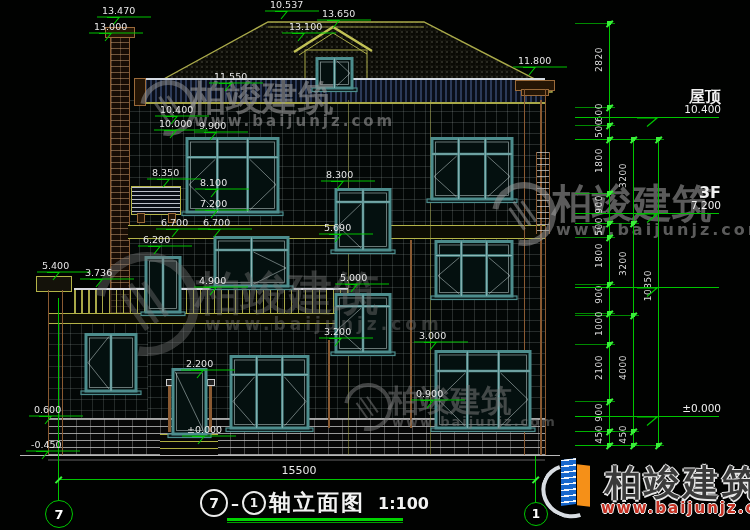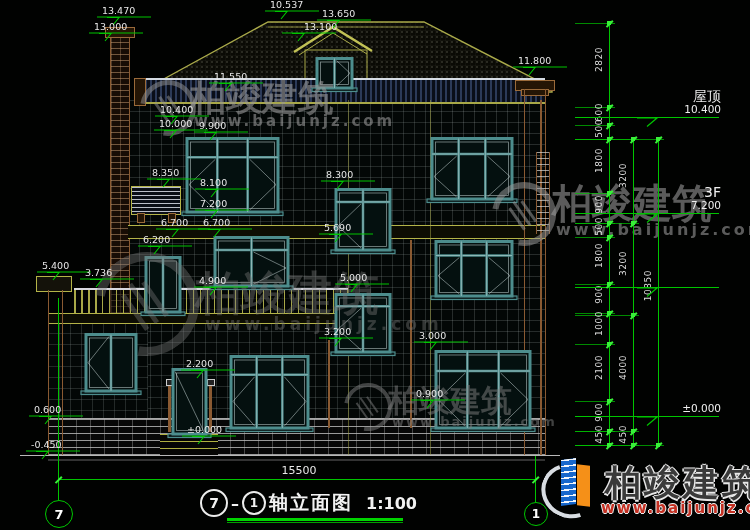--- a/index.html
+++ b/index.html
@@ -37,21 +37,21 @@
   .steps{background-color:#060604;
     background-image:repeating-linear-gradient(to bottom,#b0b040 0 1.5px,transparent 1.5px 7px);}
   .post{background:#8a5a32;}
   .finial{border:1px solid #cccccc;background:#222;}
   .elev{position:absolute;color:#e6e6e6;font-size:9.5px;line-height:10px;white-space:nowrap;z-index:40;}
   .elev svg{display:block;}
   .vlab{position:absolute;color:#dedede;font-size:9px;letter-spacing:0.5px;z-index:40;
         writing-mode:vertical-rl;transform:rotate(180deg);}
   .tick{width:9px;height:1.5px;background:#39f039;transform:rotate(-45deg);z-index:41;}
   .floor{position:absolute;left:575px;width:146px;text-align:right;z-index:40;color:#efefef;}
-  .fname{display:block;font-size:14px;font-weight:normal;line-height:13px;text-align:right;}
+  .fname{display:block;font-size:16px;font-weight:bold;line-height:13px;text-align:right;}
   .felev{display:block;font-size:10.5px;line-height:12px;}
   .gwm{position:absolute;font-weight:bold;z-index:30;white-space:nowrap;}
   .glogo{position:absolute;border-radius:50%;z-index:30;}
   .glogo i{position:absolute;display:block;}
   .title-row{position:absolute;display:flex;align-items:center;z-index:50;color:#f2f2f2;}
   .axcirc{border:2px solid #ececec;border-radius:50%;display:flex;align-items:center;justify-content:center;
           font-weight:bold;color:#f2f2f2;}
   .bubble{position:absolute;border:1.5px solid #00c800;border-radius:50%;display:flex;align-items:center;
           justify-content:center;color:#fff;font-weight:bold;z-index:45;background:#000;}
   .greenline{background:#00c400;z-index:39;}
@@ -292,21 +292,21 @@
           <polyline points="10,1.5 22,1.5 16,9" fill="none" stroke="#00c400" stroke-width="1.1"></polyline>
         </svg></div>
       <div class="elev" style="left:265px;top:0px"><span style="margin-left:5px">10.537</span><svg width="56" height="11">
           <line x1="0" y1="1" x2="54" y2="1" stroke="#00c400" stroke-width="1.1"></line>
           <polyline points="10,1.5 22,1.5 16,9" fill="none" stroke="#00c400" stroke-width="1.1"></polyline>
         </svg></div>
       <div class="elev" style="left:317px;top:9px"><span style="margin-left:5px">13.650</span><svg width="56" height="11">
           <line x1="0" y1="1" x2="54" y2="1" stroke="#00c400" stroke-width="1.1"></line>
           <polyline points="10,1.5 22,1.5 16,9" fill="none" stroke="#00c400" stroke-width="1.1"></polyline>
         </svg></div>
-      <div class="elev" style="left:282px;top:22px"><span style="margin-left:22px">13.100</span><svg width="56" height="11">
+      <div class="elev" style="left:282px;top:22px"><span style="margin-left:7px">13.100</span><svg width="56" height="11">
           <line x1="0" y1="1" x2="54" y2="1" stroke="#00c400" stroke-width="1.1"></line>
           <polyline points="10,1.5 22,1.5 16,9" fill="none" stroke="#00c400" stroke-width="1.1"></polyline>
         </svg></div>
       <div class="elev" style="left:513px;top:56px"><span style="margin-left:5px">11.800</span><svg width="56" height="11">
           <line x1="0" y1="1" x2="54" y2="1" stroke="#00c400" stroke-width="1.1"></line>
           <polyline points="10,1.5 22,1.5 16,9" fill="none" stroke="#00c400" stroke-width="1.1"></polyline>
         </svg></div>
       <div class="elev" style="left:209px;top:72px"><span style="margin-left:5px">11.550</span><svg width="56" height="11">
           <line x1="0" y1="1" x2="54" y2="1" stroke="#00c400" stroke-width="1.1"></line>
           <polyline points="10,1.5 22,1.5 16,9" fill="none" stroke="#00c400" stroke-width="1.1"></polyline>
@@ -516,21 +516,21 @@
   <div class="abs greenline" style="left:57.5px;top:298px;width:1.2px;height:202px"></div>
   <div class="abs greenline" style="left:534.5px;top:456px;width:1.2px;height:46px"></div>
   <div class="abs" style="left:254px;top:464px;width:90px;text-align:center;color:#e8e8e8;font-size:11px;z-index:45">15500</div>
   <div class="bubble" style="left:45px;top:500px;width:26px;height:26px;font-size:13px">7</div>
   <div class="bubble" style="left:524px;top:502px;width:22px;height:22px;font-size:12px">1</div>
 
   <div class="title-row" style="left:200px;top:489px;height:28px;gap:3px">
     <span class="axcirc" style="width:24px;height:24px;font-size:14px">7</span>
     <span style="font-size:16px;font-weight:bold">–</span>
     <span class="axcirc" style="width:20px;height:20px;font-size:12px">1</span>
-    <span style="font-size:19px;font-weight:bold;letter-spacing:2px">轴立面图</span>
+    <span style="font-size:22px;font-weight:bold;letter-spacing:2px">轴立面图</span>
     <span style="font-size:16px;font-weight:bold;margin-left:10px">1:100</span>
   </div>
   <div class="abs" style="left:227px;top:518px;width:176px;height:2.5px;background:#00d400;z-index:50"></div>
   <div class="abs" style="left:227px;top:522px;width:176px;height:1px;background:#00a000;z-index:50"></div>
 
   <div class="abs blogo" style="left:545px;top:456px;width:58px;height:60px;z-index:60">
     <span class="ring"></span>
       <span class="b1"></span>
       <span class="b2"></span>
   </div>

